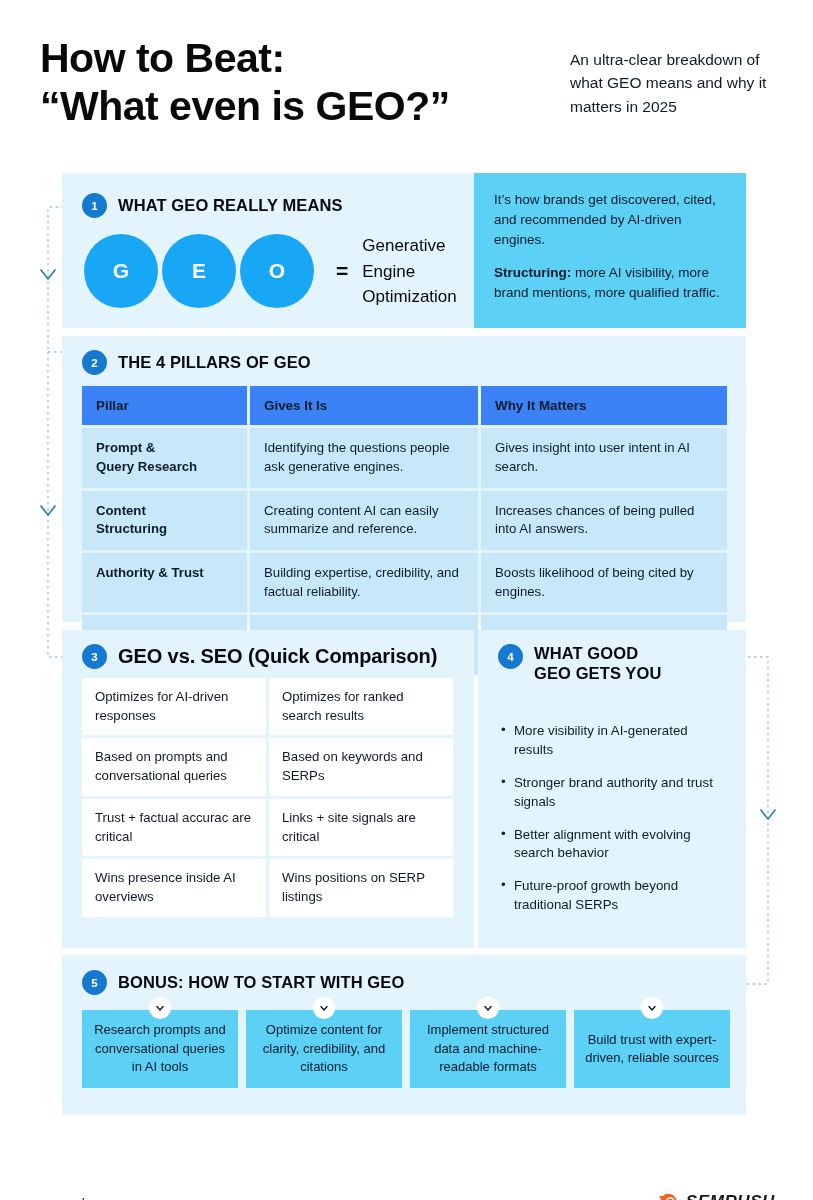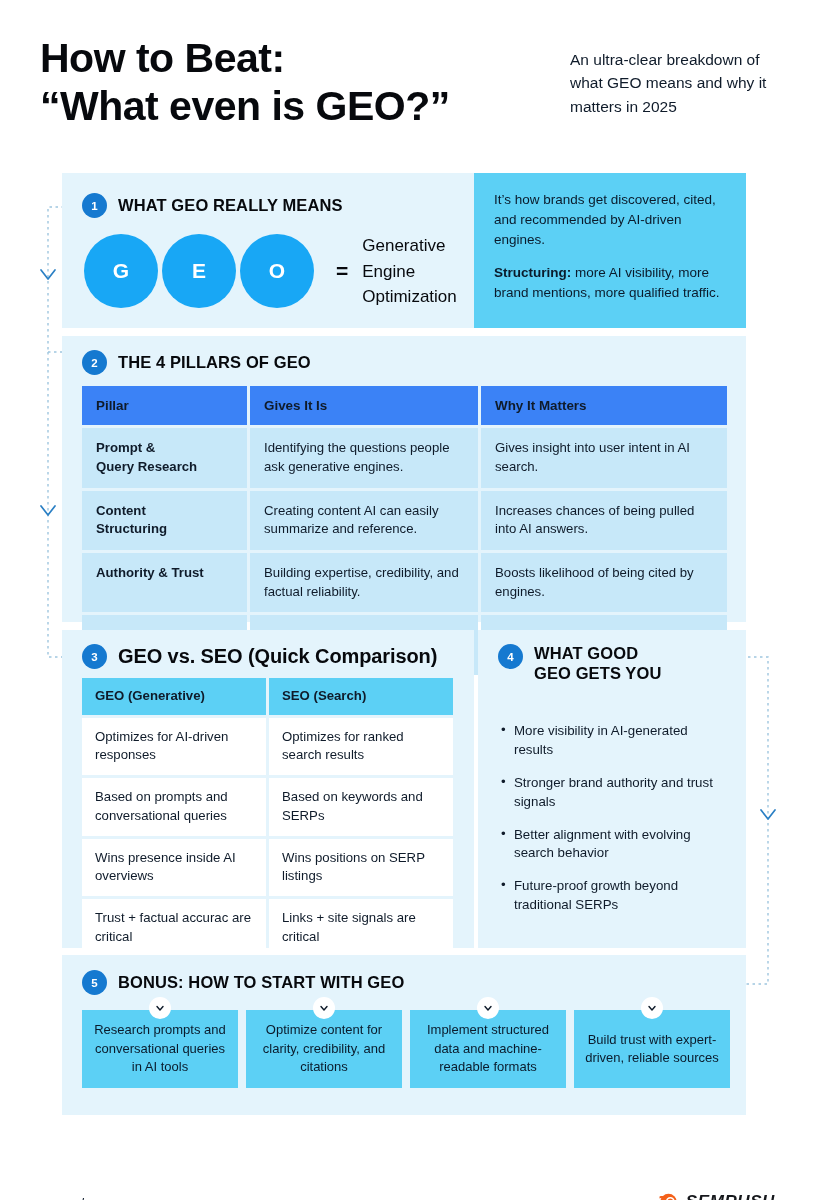--- a/index.html
+++ b/index.html
@@ -224,39 +224,35 @@
         </div>
       </div>
   </div>
 
   <div class="panel" id="sec3">
     <div class="head sec-head">
       <span class="badge">3</span>
       <span class="sec-title mixed">GEO vs. SEO (Quick Comparison)</span>
     </div>
     <div class="cmp" id="compare-table">
-        <div class="crow chead">
-          <div class="ccell">GEO (Generative)</div>
-          <div class="ccell">SEO (Search)</div>
-        </div>
         <div class="crow">
           <div class="ccell">Optimizes for AI-driven responses</div>
           <div class="ccell">Optimizes for ranked search results</div>
         </div>
         <div class="crow">
           <div class="ccell">Based on prompts and conversational queries</div>
           <div class="ccell">Based on keywords and SERPs</div>
         </div>
         <div class="crow">
+          <div class="ccell">Trust + factual accurac are critical</div>
+          <div class="ccell">Links + site signals are critical</div>
+        </div>
+        <div class="crow">
           <div class="ccell">Wins presence inside AI overviews</div>
           <div class="ccell">Wins positions on SERP listings</div>
-        </div>
-        <div class="crow">
-          <div class="ccell">Trust + factual accurac are critical</div>
-          <div class="ccell">Links + site signals are critical</div>
         </div>
       </div>
   </div>
 
   <div class="panel" id="sec4">
     <div class="head sec-head">
       <span class="badge">4</span>
       <span class="sec-title">
         <div>WHAT GOOD</div>
         <div>GEO GETS YOU</div>

